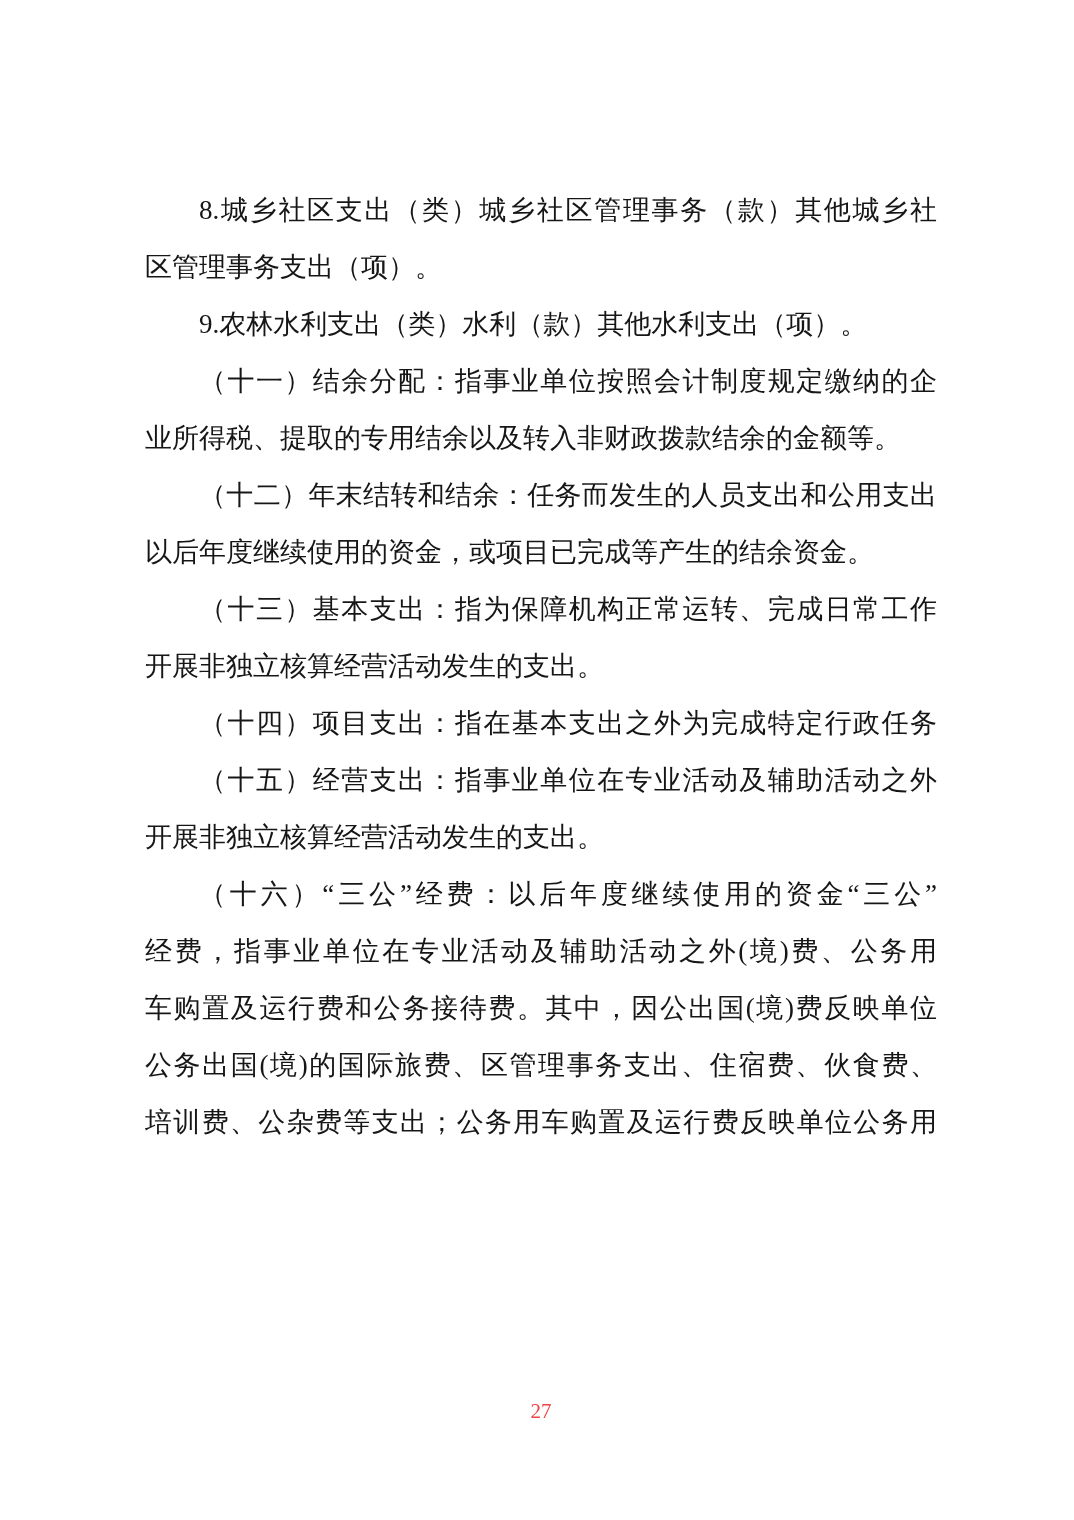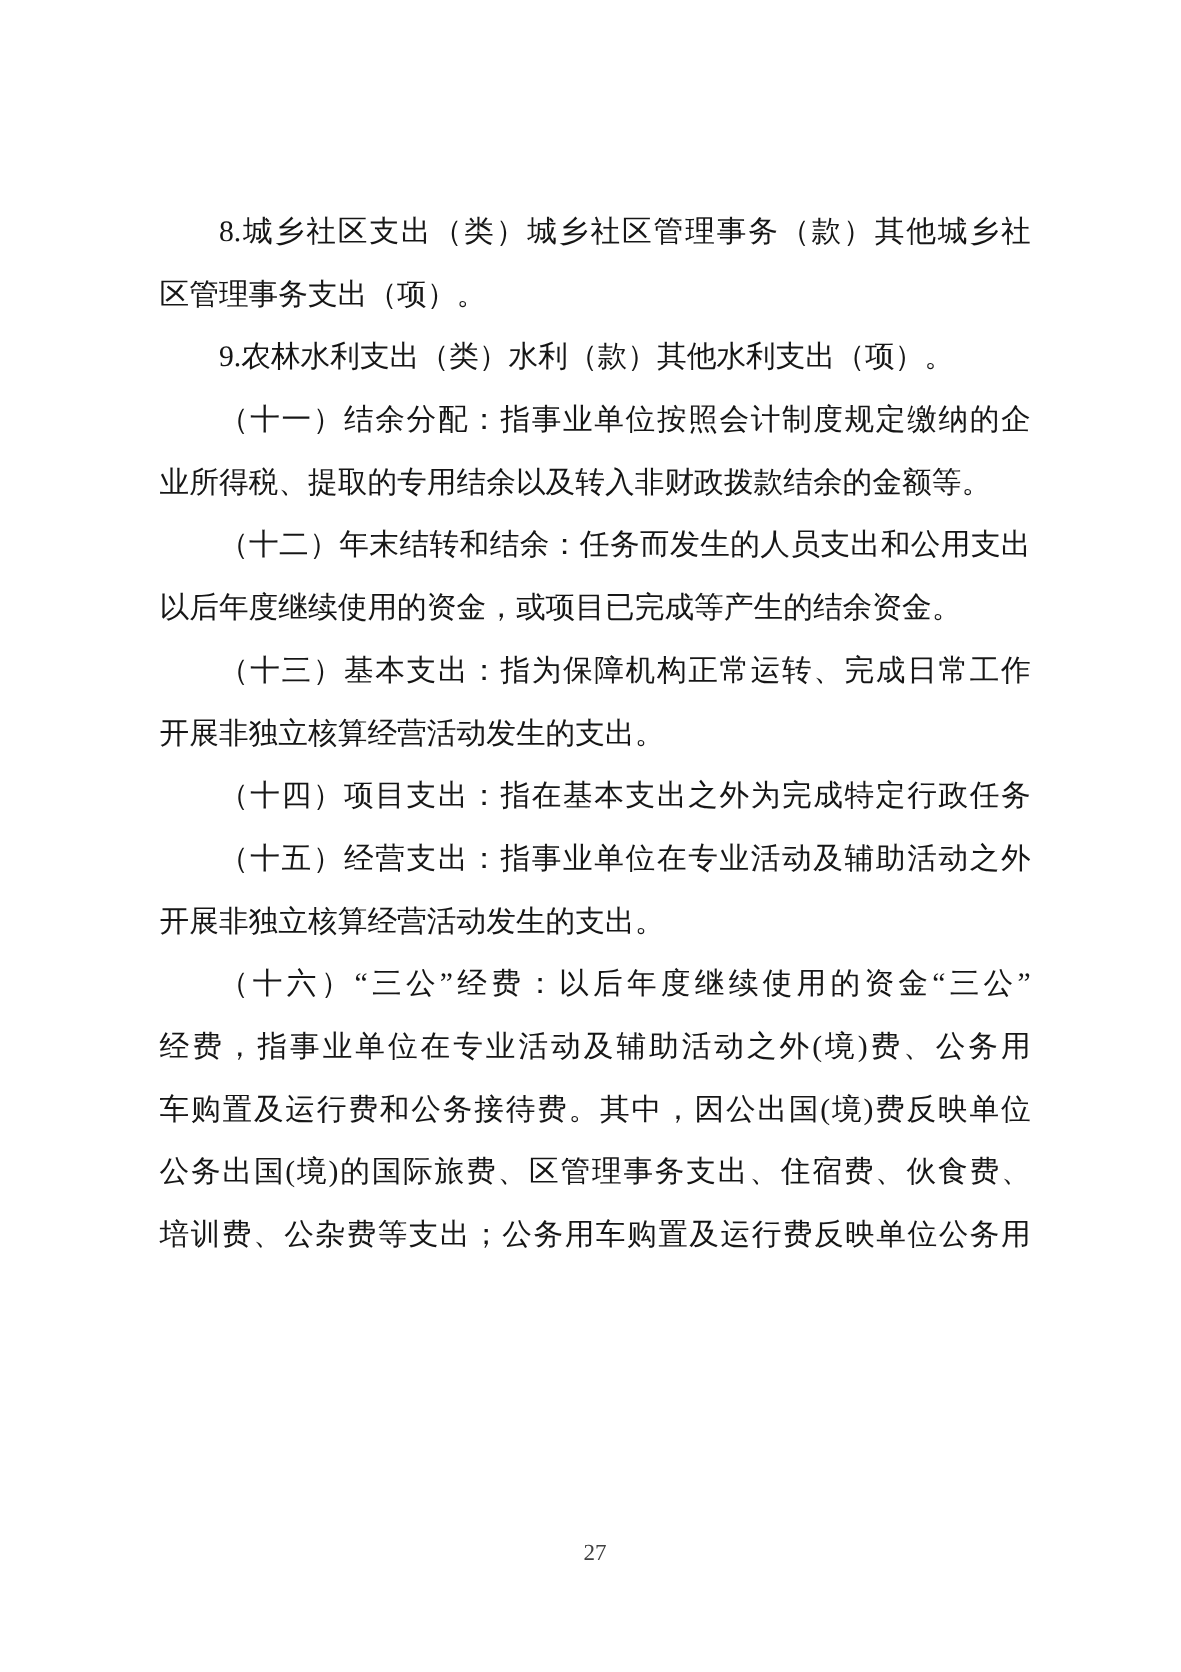--- a/index.html
+++ b/index.html
@@ -46,21 +46,21 @@
   .page-footer {
     position: absolute;
     left: 145px;
     top: 1396px;
     width: 792px;
     text-align: center;
   }
   .page-number {
     font-size: 21px;
     line-height: 30px;
-    color: #404040;
+    color: #ef4444;
   }
 </style>
 </head>
 <body>
 
 <div class="page">
   <main class="text-block" id="text-block">
       <div class="paragraph">
         <div class="line full indent">8.城乡社区支出（类）城乡社区管理事务（款）其他城乡社</div>
         <div class="line lastline">区管理事务支出（项）。</div>

